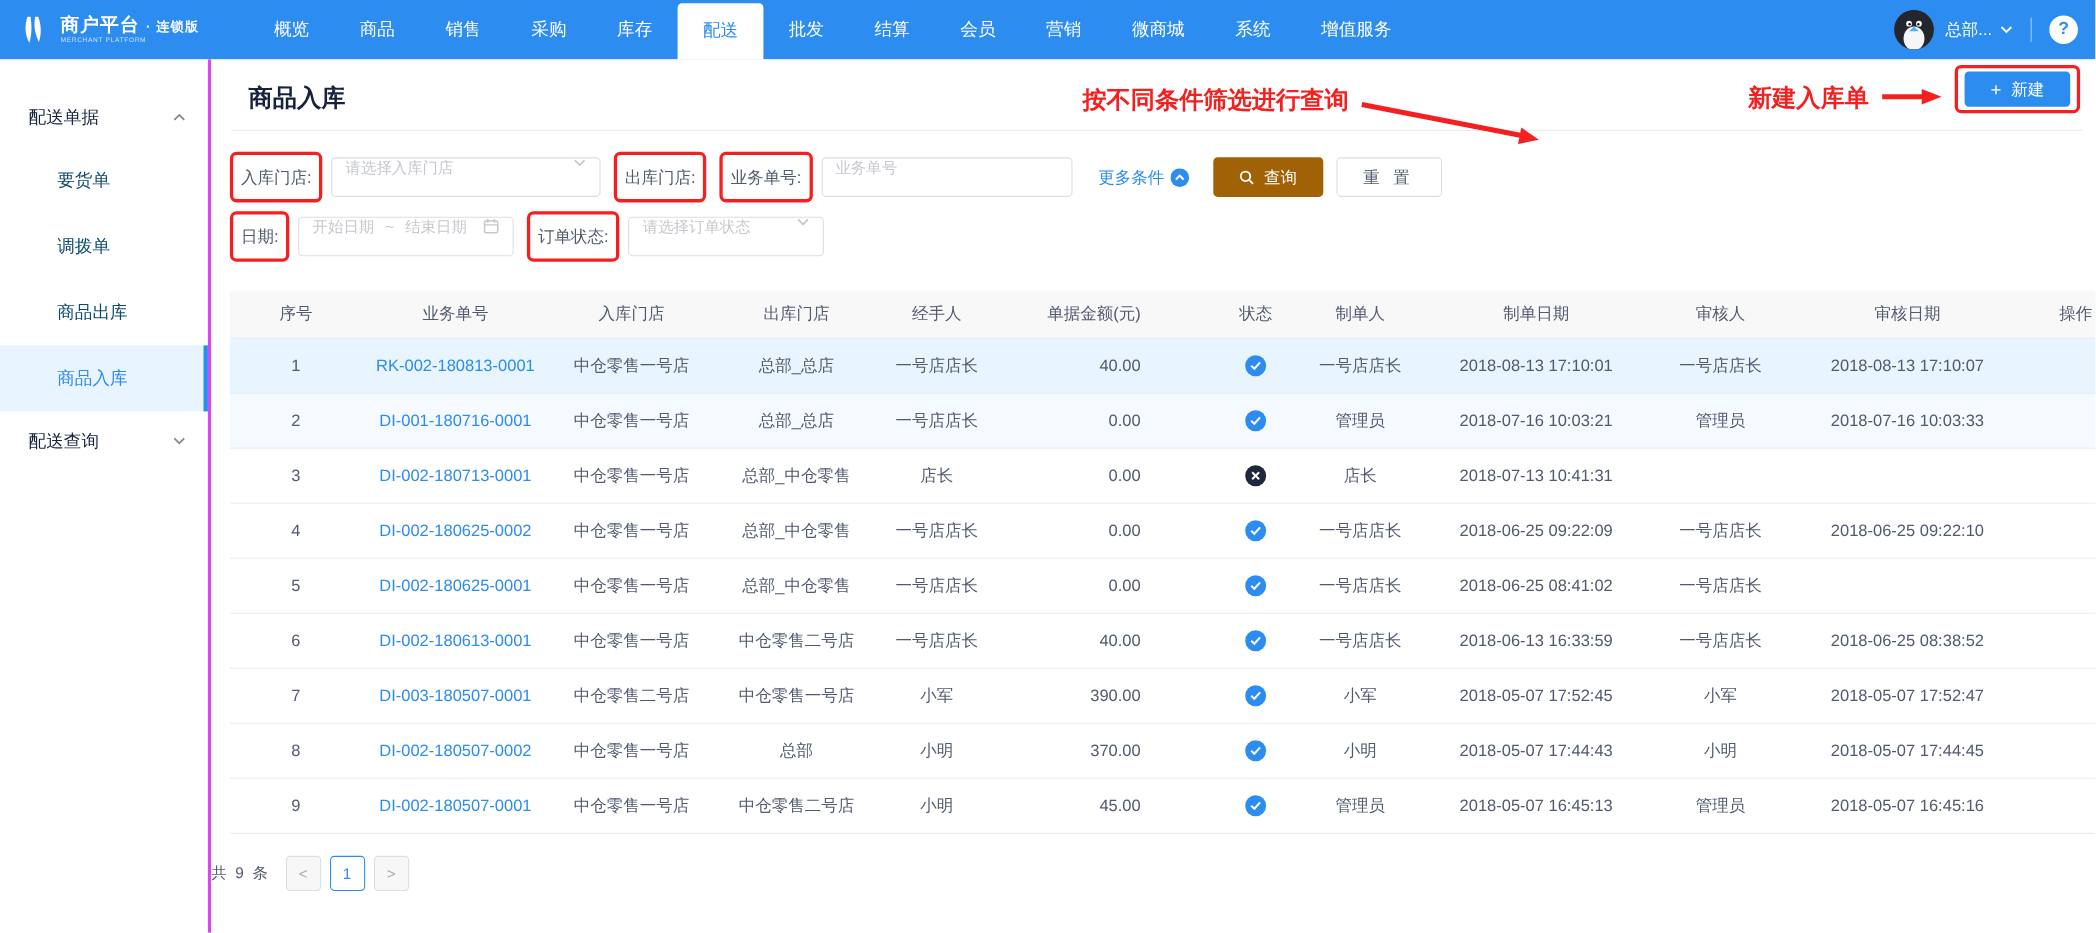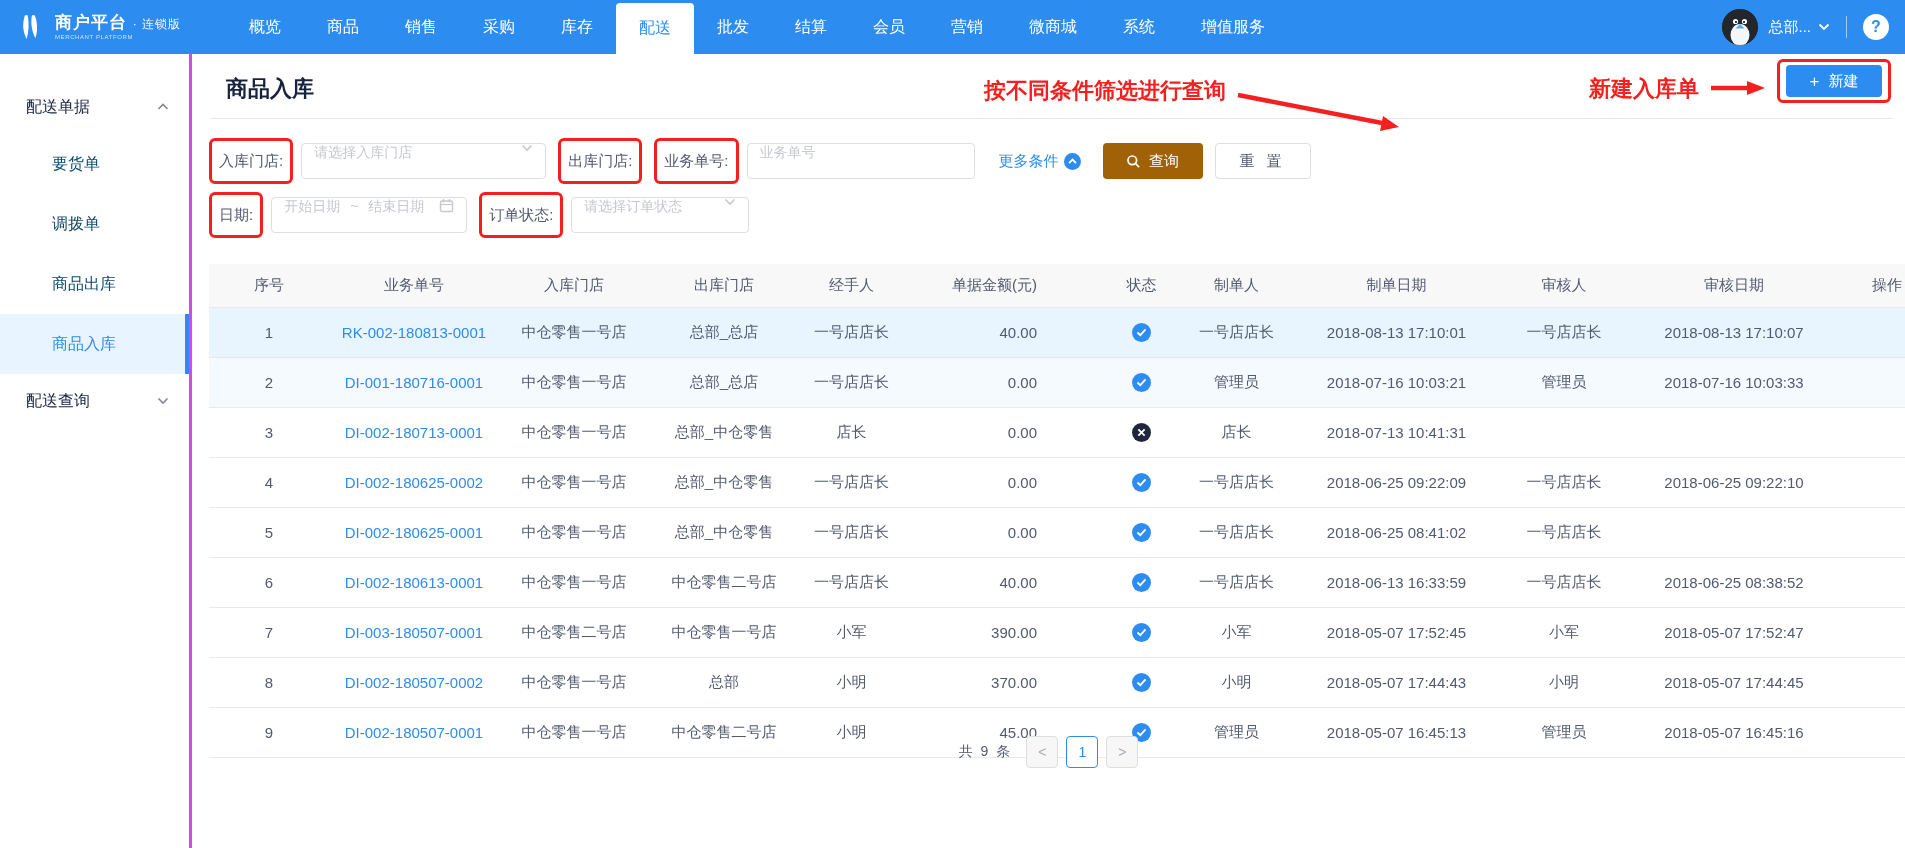--- a/index.html
+++ b/index.html
@@ -5,21 +5,21 @@
   * { margin:0; padding:0; box-sizing:border-box; }
   html,body { width:1905px; height:848px; overflow:hidden; background:#fff;
     font-family:"Liberation Sans","DejaVu Sans",sans-serif; }
 
   
   .navbar { height:54px; background:#2d8cf0; display:flex; align-items:center; color:#fff; }
   .logo { display:flex; align-items:center; gap:9px; margin-left:14px; width:212px; flex-shrink:0; cursor:default; }
   .logo-badge { width:32px; height:32px; display:flex; align-items:center; justify-content:center; }
   .logo-text-wrap { line-height:1.1; }
   .logo-line1 { font-size:17px; font-weight:bold; letter-spacing:1px; }
-  .logo-line1 .edition { font-size:12px; font-weight:normal; opacity:.95; }
+  .logo-line1 .edition { font-size:12px; font-weight:bold; opacity:.95; }
   .logo-sub { font-size:6px; letter-spacing:.6px; opacity:.75; margin-top:1px; }
   .nav-menu { display:flex; align-items:stretch; height:100%; }
   .nav-item { padding:0 23px; display:flex; align-items:center; font-size:16px; cursor:pointer; white-space:nowrap; }
   .nav-item.active { background:#fff; color:#2d8cf0; height:51px; margin-top:3px; border-radius:4px 4px 0 0; }
   .nav-right { margin-left:auto; display:flex; align-items:center; margin-right:16px; }
   .avatar { width:36px; height:36px; border-radius:50%; overflow:hidden; background:#262b33; cursor:pointer; flex-shrink:0; }
   .user-name { font-size:15px; margin-left:10px; cursor:pointer; }
   .user-chev { margin-left:7px; cursor:pointer; display:flex; }
   .nav-sep { width:1px; height:22px; background:rgba(255,255,255,.55); margin:0 16px; }
   .help-btn { width:26px; height:26px; background:#fff; color:#2d8cf0; border-radius:50%; font-size:16px; font-weight:bold; display:flex; align-items:center; justify-content:center; cursor:pointer; }
@@ -82,22 +82,22 @@
   .t-body-row.tint-light { background:#f4faff; }
   .t-cell { display:flex; align-items:center; justify-content:center; white-space:nowrap; overflow:hidden; }
   .t-cell.col-amount { justify-content:flex-end; padding-right:72px; }
   .t-cell.col-action { justify-content:flex-start; padding-left:38px; }
   .t-cell.link { color:#2d8cf0; cursor:pointer; }
   .status-dot { width:19px; height:19px; border-radius:50%; display:flex; align-items:center; justify-content:center; }
   .status-ok { background:#2d8cf0; }
   .status-fail { background:#20273c; }
 
   
-  .pagination { position:absolute; top:682px; left:0; width:100%; display:flex; align-items:center;
-    justify-content:center; gap:8px; font-size:14px; color:#515a6e; }
+  .pagination { position:absolute; top:724px; left:0; width:100%; display:flex; align-items:center;
+    justify-content:flex-start; gap:8px; font-size:14px; color:#515a6e; }
   .pg-total { margin-right:6px; letter-spacing:2px; }
   .pg-btn { width:32px; height:32px; border:1px solid #dcdee2; border-radius:4px; background:#f7f7f7;
     color:#a8abb2; font-size:14px; display:flex; align-items:center; justify-content:center; cursor:pointer; }
   .pg-btn.current { background:#fff; border-color:#2d8cf0; color:#2d8cf0; }
 </style>
 </head>
 <body>
 
 <div class="navbar">
   <div class="logo">

